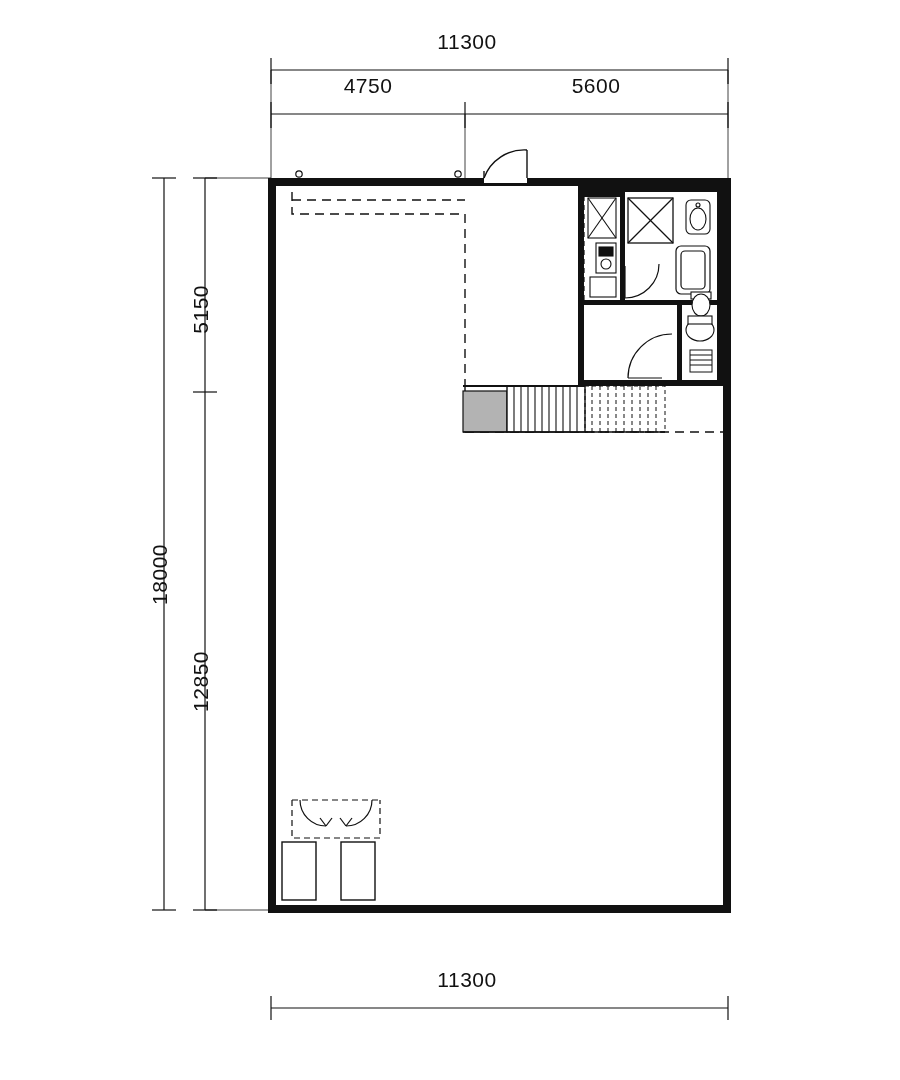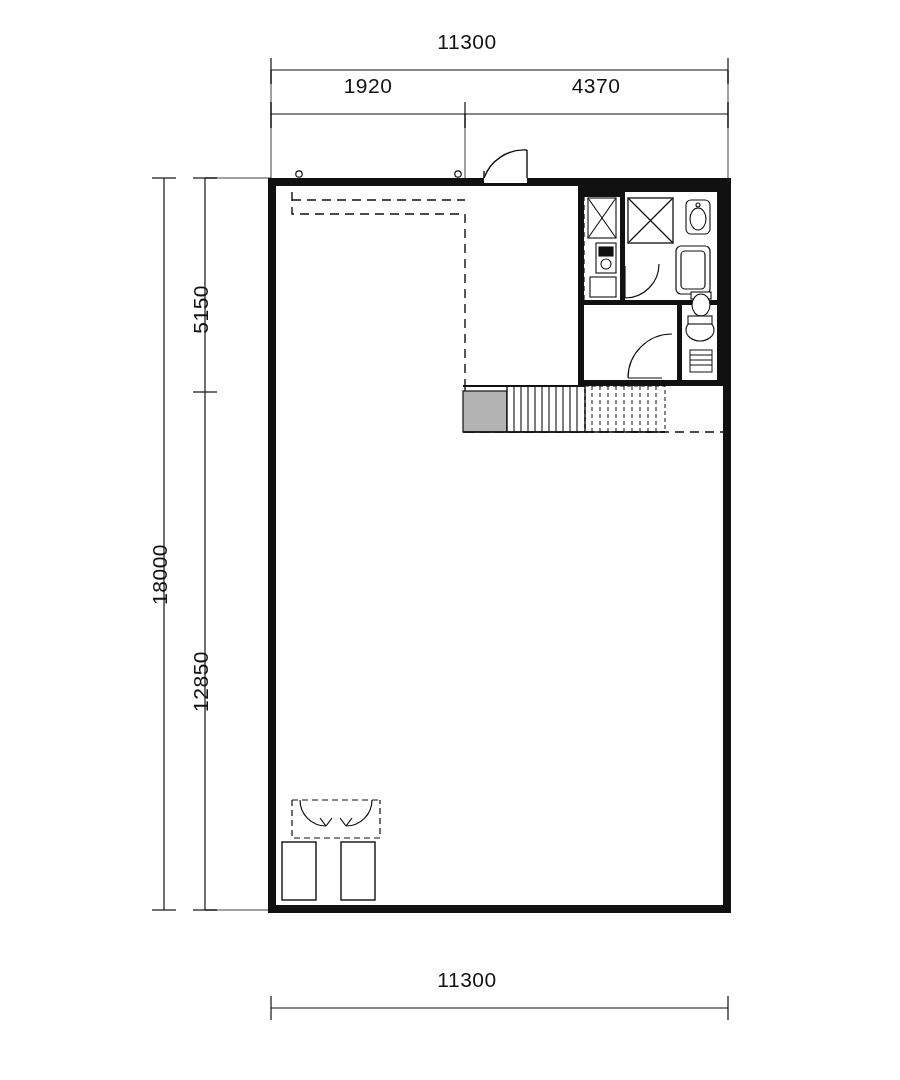--- a/index.html
+++ b/index.html
@@ -226,23 +226,23 @@
     </g>
 
     <rect x="282" y="842" width="34" height="58" fill="#ffffff" stroke="#111111" stroke-width="1.4"></rect>
     <rect x="341" y="842" width="34" height="58" fill="#ffffff" stroke="#111111" stroke-width="1.4"></rect>
   </g>
 
 </svg>
 
 <div class="dim-label" style="left: 467px; top: 54px; transform: translate(-50%, -100%);">11300</div>
 
-<div class="dim-label" style="left: 368px; top: 98px; transform: translate(-50%, -100%);">1920</div>
-
-<div class="dim-label" style="left: 596px; top: 98px; transform: translate(-50%, -100%);">4370</div>
+<div class="dim-label" style="left: 368px; top: 98px; transform: translate(-50%, -100%);">4750</div>
+
+<div class="dim-label" style="left: 596px; top: 98px; transform: translate(-50%, -100%);">5600</div>
 
 <div class="dim-label vert" style="left: 160px; top: 544px; transform: translate(-100%, -50%) rotate(-90deg); transform-origin: 100% 50%;">18000</div>
 
 <div class="dim-label vert" style="left: 201px; top: 285px; transform: translate(-100%, -50%) rotate(-90deg); transform-origin: 100% 50%;">5150</div>
 
 <div class="dim-label vert" style="left: 201px; top: 651px; transform: translate(-100%, -50%) rotate(-90deg); transform-origin: 100% 50%;">12850</div>
 
 <div class="dim-label" style="left: 467px; top: 992px; transform: translate(-50%, -100%);">11300</div>
 
 </body></html>

